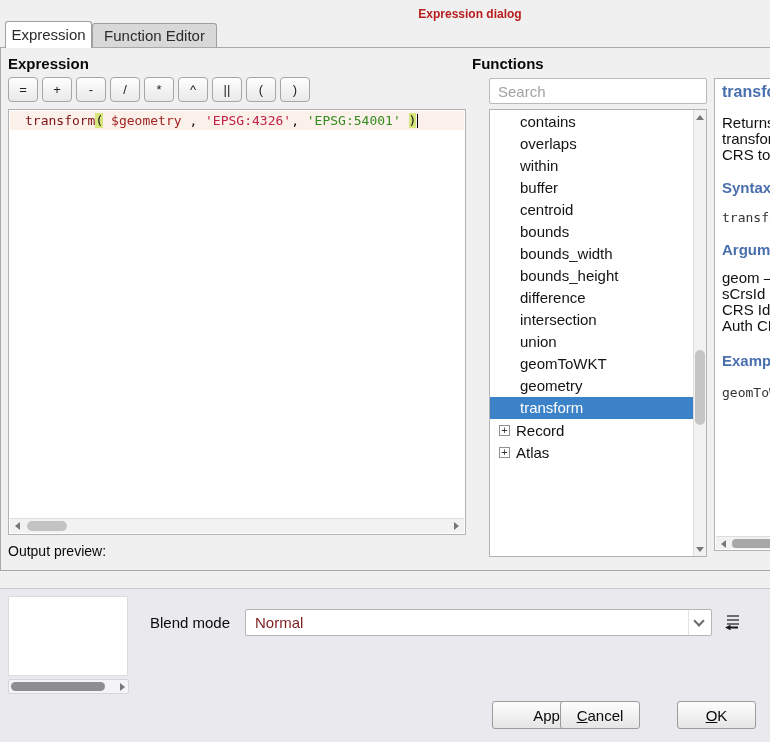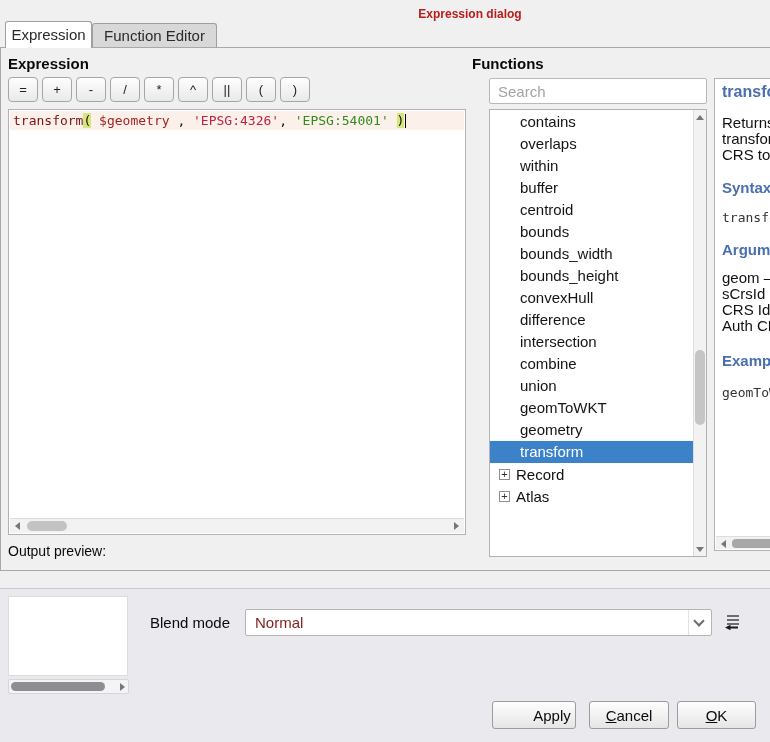--- a/index.html
+++ b/index.html
@@ -24,21 +24,21 @@
 
   .op-row{position:absolute;left:8px;top:77px;white-space:nowrap;}
   .op-btn{display:inline-block;width:30px;height:25px;margin-right:4px;padding:0;
     border:1px solid #a6a6a6;border-radius:4px;background:linear-gradient(#fefefe,#e9e9e9);
     font-family:inherit;font-size:13px;color:#222;text-align:center;line-height:22px;vertical-align:top;}
 
   .editor{position:absolute;left:8px;top:109px;width:458px;height:426px;
     background:#fff;border:1px solid #b2b2b2;}
   .code-line{position:absolute;left:1px;top:1px;right:1px;height:19px;background:#fbf1ea;
     font-family:"DejaVu Sans Mono",monospace;font-size:13px;line-height:19px;
-    padding-left:3px;white-space:pre;}
+    padding-left:15px;white-space:pre;}
   .tok-function{color:#7c1215;}
   .tok-variable{color:#a22323;}
   .tok-plain{color:#111;}
   .tok-string1{color:#c22045;}
   .tok-string2{color:#338a1f;}
   .tok-bracket{color:#111;background:var(--bracket-highlight,#d7e57d);}
   .caret{display:inline-block;width:1px;height:14px;background:#000;vertical-align:-3px;margin-left:1px;}
 
   .hscroll{position:absolute;left:1px;right:1px;bottom:1px;height:15px;
     background:#f2f2f2;border-top:1px solid #ddd;}
@@ -94,21 +94,21 @@
   .combo-btn{position:absolute;right:0;top:0;width:23px;height:100%;border-left:1px solid #e3e3e3;}
   .chev{position:absolute;left:6px;top:7px;width:8px;height:8px;
     border-right:2px solid #6b6b6b;border-bottom:2px solid #6b6b6b;transform:rotate(45deg);}
 
   .dd-btn{position:absolute;left:719px;top:610px;width:26px;height:26px;
     background:transparent;border:none;padding:2px;}
 
   .dlg-btn{position:absolute;top:701px;height:28px;border:1px solid #9c9c9c;border-radius:3px;
     background:linear-gradient(#fefefe,#e5e5e5);font-family:inherit;font-size:15px;color:#0a0a0a;padding:0;}
   .btn-apply{left:492px;width:84px;padding-left:36px;}
-  .btn-cancel{left:589px;width:80px;}
+  .btn-cancel{left:560px;width:80px;}
   .btn-ok{left:677px;width:79px;}
   .mn{display:block;text-align:center;}
   .u1::first-letter{text-decoration:underline;}
 </style>
 </head>
 <body>
 
 <div class="win-title">Expression dialog</div>
 
 <div class="tab-frame"></div>
@@ -138,24 +138,22 @@
 <div class="func-list">
   <div class="list-items">
       <div class="func-item">contains</div>
       <div class="func-item">overlaps</div>
       <div class="func-item">within</div>
       <div class="func-item">buffer</div>
       <div class="func-item">centroid</div>
       <div class="func-item">bounds</div>
       <div class="func-item">bounds_width</div>
       <div class="func-item">bounds_height</div>
-      <div class="func-item">convexHull</div>
       <div class="func-item">difference</div>
       <div class="func-item">intersection</div>
-      <div class="func-item">combine</div>
       <div class="func-item">union</div>
       <div class="func-item">geomToWKT</div>
       <div class="func-item">geometry</div>
       <div class="func-item selected">transform</div>
       <div class="func-group">
         <span class="expander">+</span>
         <span>Record</span>
       </div>
       <div class="func-group">
         <span class="expander">+</span>

